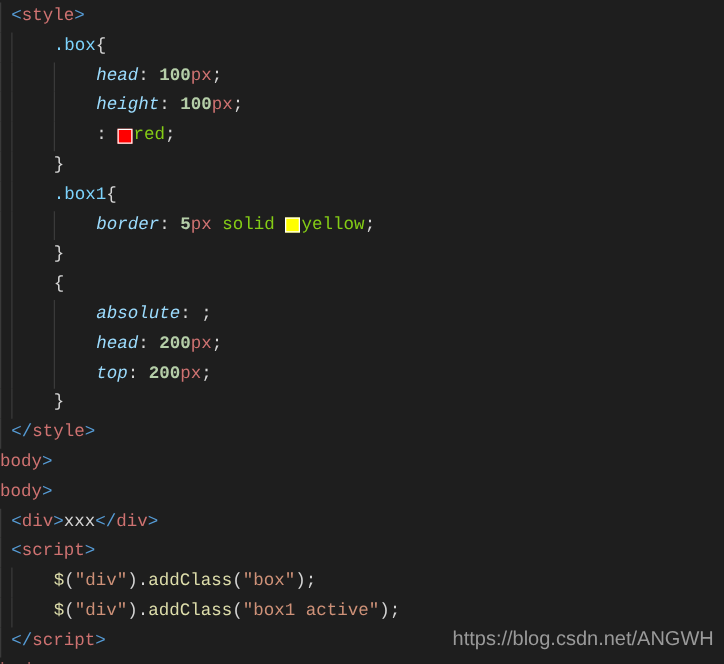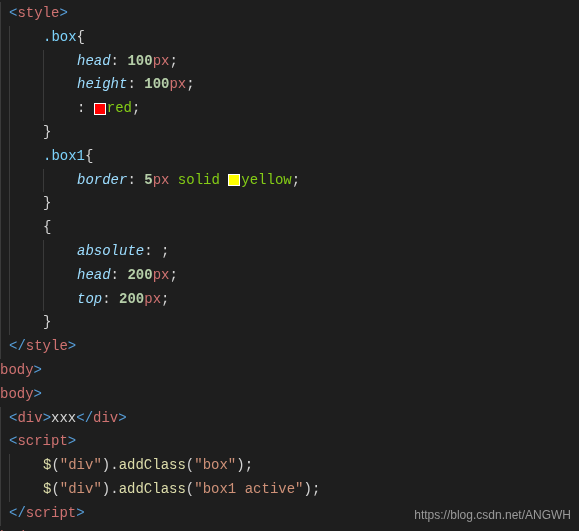--- a/index.html
+++ b/index.html
@@ -39,21 +39,21 @@
     vertical-align: -1px;
     background: #fff;
   }
   .sw-red { background: #ff0000; }
   .sw-yellow { background: #ffff00; }
   .watermark {
     position: absolute;
     bottom: 6px;
     right: 8px;
     color: #9a9a9a;
-    font-size: 12px;
+    font-size: 16px;
     font-family: Arial, sans-serif;
   }
   .gseg {
     display: inline-block;
     height: 100%;
     border-left: 1px solid #3a3a3a;
   }
 </style>
 </head>
 <body>

